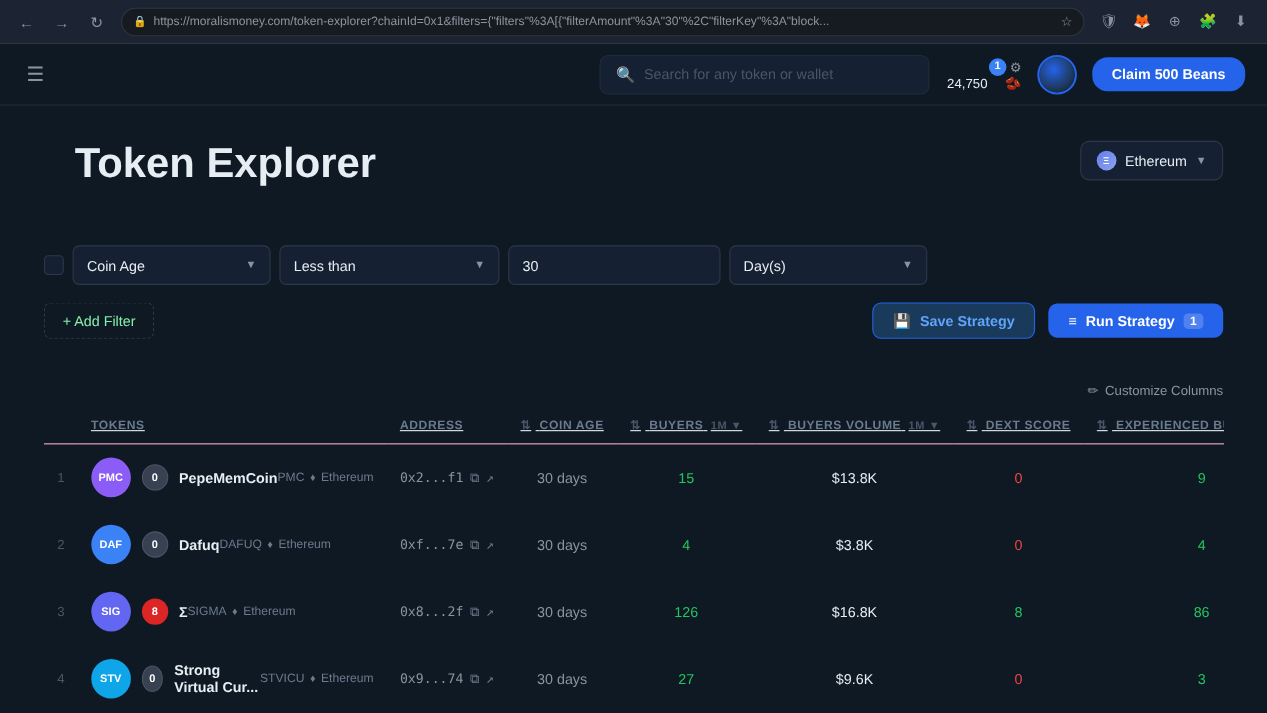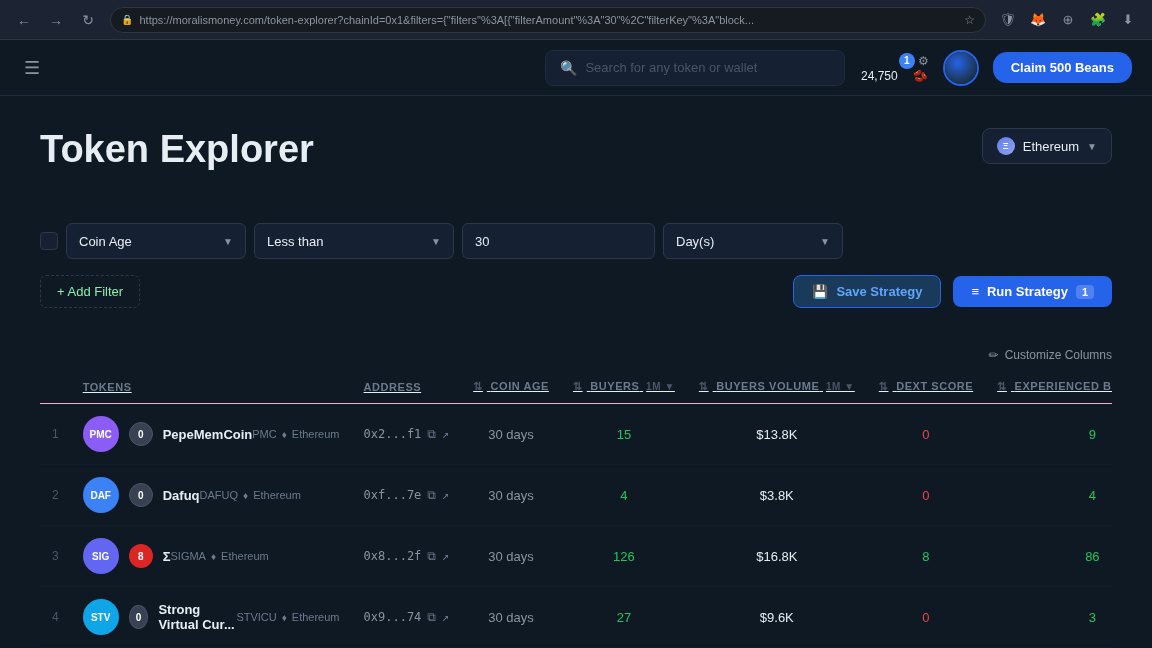--- a/index.html
+++ b/index.html
@@ -409,20 +409,21 @@
       color: white;
       font-weight: bold;
     }
     .chain-label { font-size: 13px; color: #e6edf3; }
 
     .page-header-row {
       display: flex;
       align-items: flex-start;
       justify-content: space-between;
       margin-bottom: 24px;
+      margin-left: 28px;
     }
   </style>
 </head>
 <body>
 
 <div class="browser-bar">
   <div class="browser-nav">
     <button class="nav-btn">←</button>
     <button class="nav-btn">→</button>
     <button class="nav-btn">↻</button>

